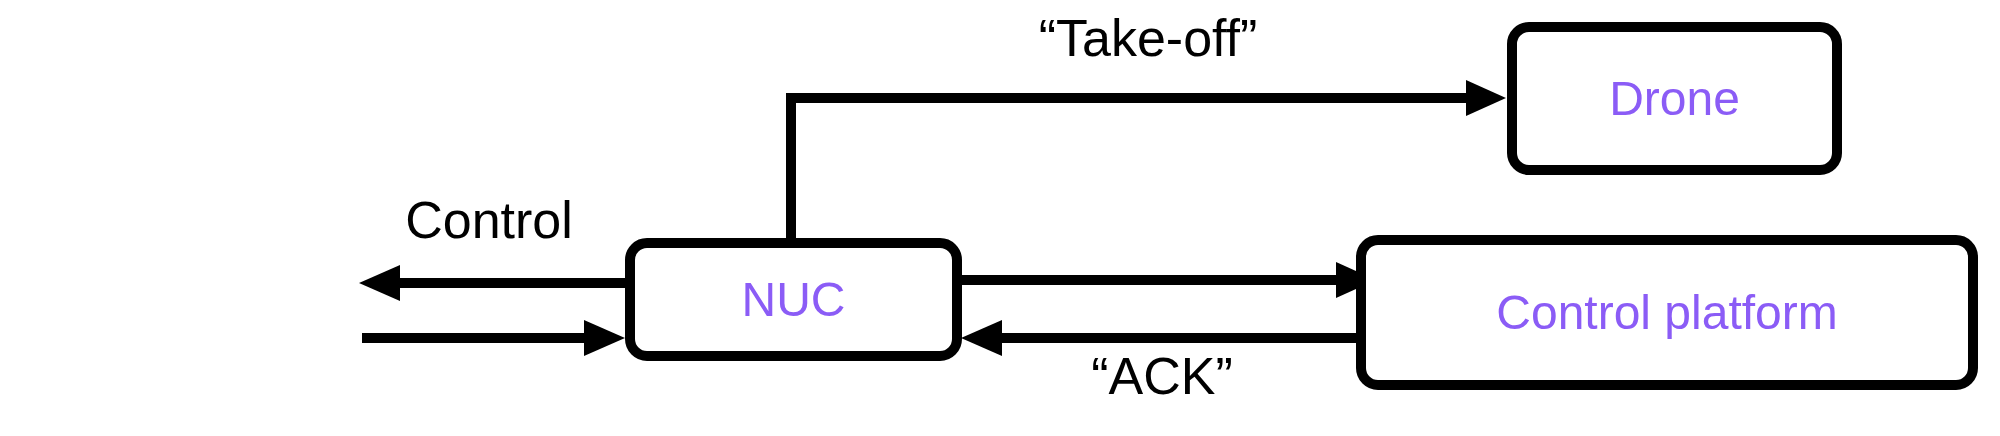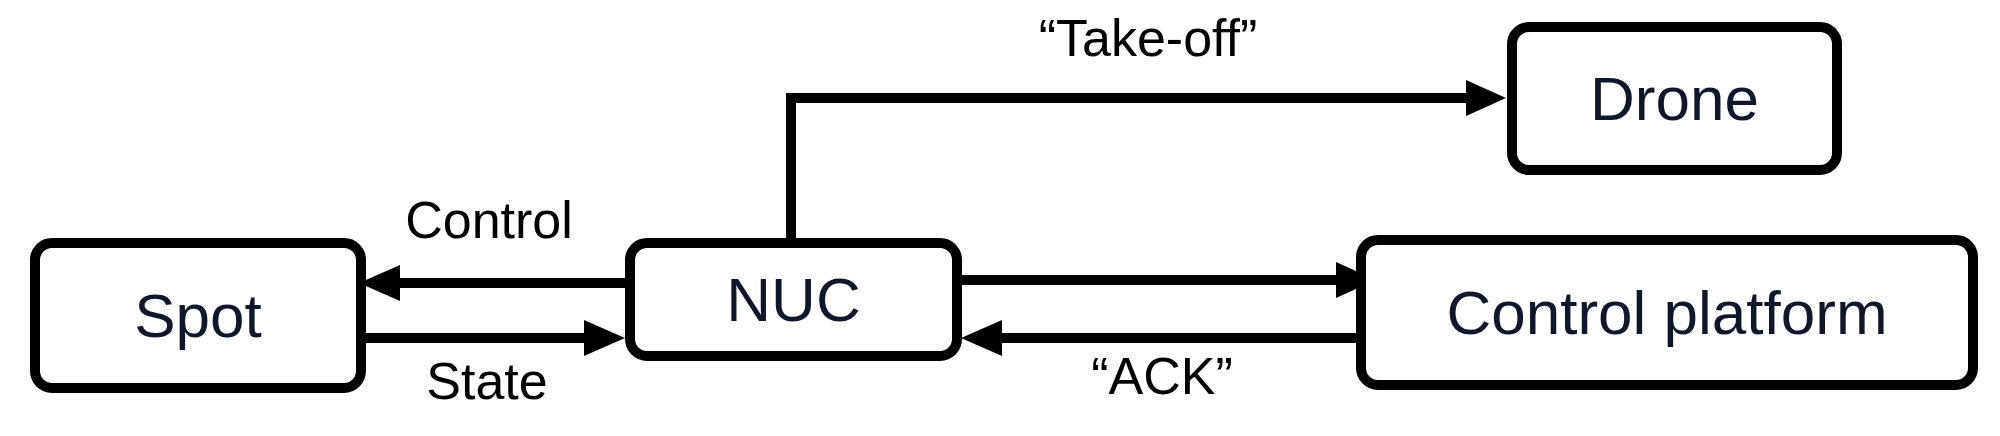--- a/index.html
+++ b/index.html
@@ -20,24 +20,24 @@
     position: absolute;
     box-sizing: border-box;
     border: 10px solid #000000;
     border-radius: 22px;
     background: #ffffff;
     display: flex;
     align-items: center;
     justify-content: center;
   }
   .node-label {
-    font-size: 62px;
+    font-size: 48px;
     line-height: 1;
     white-space: nowrap;
-    color: #0f172a;
+    color: #8b5cf6;
   }
   .edge-label {
     position: absolute;
     transform: translateX(-50%);
     font-size: 52px;
     line-height: 1;
     white-space: nowrap;
     color: #000000;
   }
   .edges-svg {
@@ -83,38 +83,34 @@
       <line class="edge-line" x1="957" y1="280" x2="1338" y2="280"></line>
       <polygon class="edge-head" points="1376,280 1336,262 1336,298"></polygon>
     </g>
 
     <g>
       <line class="edge-line" x1="1368" y1="338" x2="1000" y2="338"></line>
       <polygon class="edge-head" points="961,338 1002,320 1002,356"></polygon>
     </g>
   </svg>
 
-  <div class="node" style="left:30px; top:238px; width:336px; height:155px;">
-    <span class="node-label">Spot</span>
-  </div>
 
   <div class="node" style="left:625px; top:238px; width:337px; height:123px;">
     <span class="node-label">NUC</span>
   </div>
 
   <div class="node" style="left:1507px; top:22px; width:335px; height:153px;">
     <span class="node-label">Drone</span>
   </div>
 
   <div class="node" style="left:1356px; top:235px; width:622px; height:155px;">
     <span class="node-label">Control platform</span>
   </div>
 
   <div class="edge-label" style="left:489px; top:194px;">Control</div>
 
-  <div class="edge-label" style="left:487px; top:355px;">State</div>
 
   <div class="edge-label" style="left:1148px; top:12px;">“Take-off”</div>
 
 
   <div class="edge-label" style="left:1162px; top:350px;">“ACK”</div>
 
 </div>
 
 </body></html>

